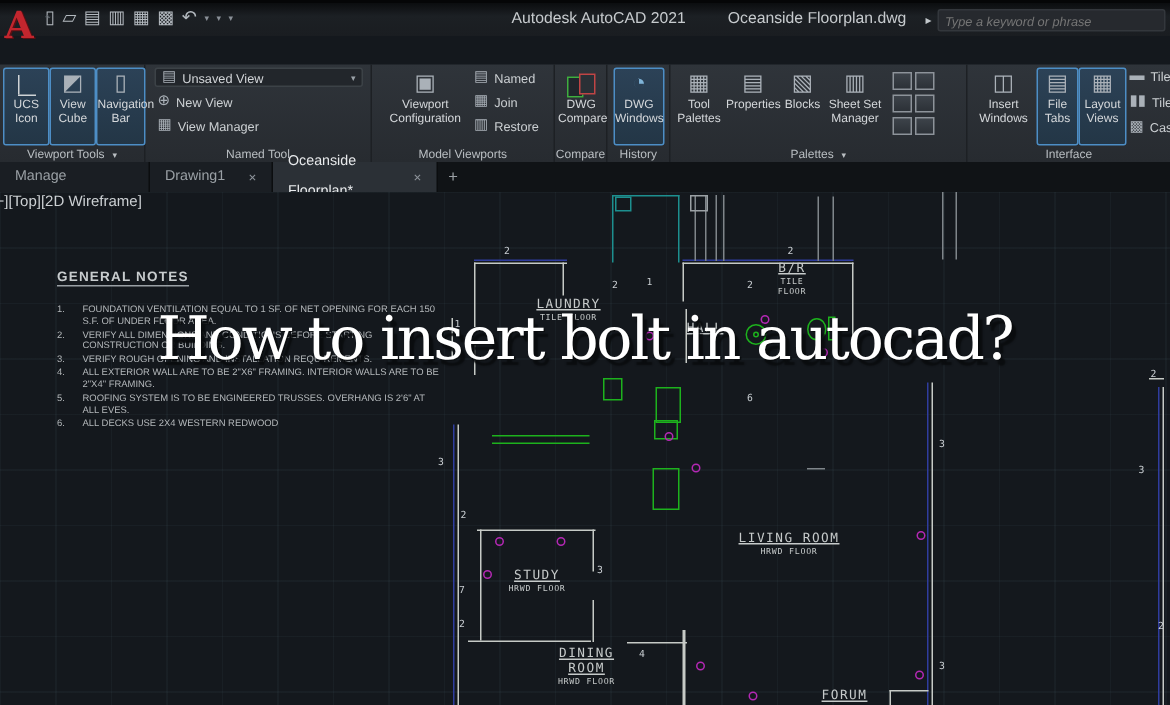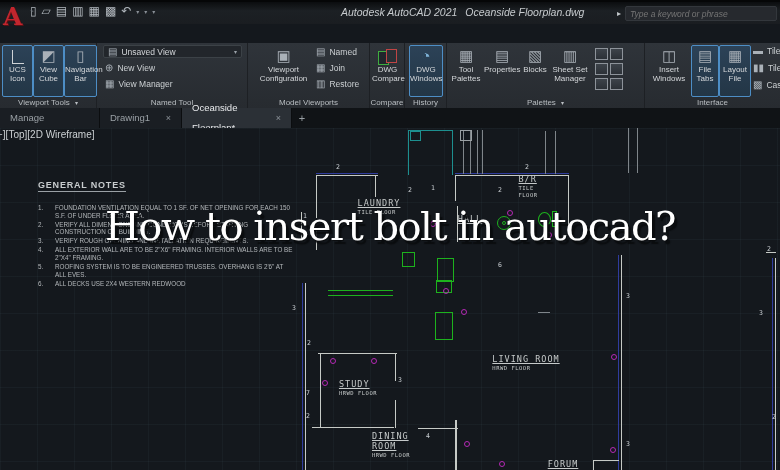--- a/index.html
+++ b/index.html
@@ -8,21 +8,21 @@
   
   .titlebar{position:absolute;left:0;top:0;width:780px;height:22px;
             background:linear-gradient(#0b0d0f,#1c2024 40%,#1a1d21);border-top:2px solid #050607;}
   .logo{position:absolute;left:3px;top:4px;z-index:30;font-family:"DejaVu Serif",serif;
         font-weight:bold;font-size:25px;line-height:25px;color:#c2262e;
         text-shadow:1px 1px 0 #5a0f13;}
   .qat{position:absolute;left:30px;top:3px;display:flex;align-items:center;gap:5px;}
   .qglyph{font-size:12px;line-height:13px;color:#b3b9bf;}
   .qglyph.dim{color:#5d646b;}
   .qdd{font-size:6px;color:#8a9097;}
-  .title-text{position:absolute;left:341px;top:4px;display:flex;gap:8px;font-size:10.5px;color:#c7cbce;font-style:italic;}
+  .title-text{position:absolute;left:341px;top:4px;display:flex;gap:28px;font-size:10.5px;color:#c7cbce;}
   .search{position:absolute;right:3px;top:4px;display:flex;align-items:center;gap:4px;}
   .search-arrow{font-size:8px;color:#c3c8cc;}
   .search input{width:142px;height:13px;background:#26292e;border:1px solid #33373c;border-radius:2px;
         color:#70767c;font-style:italic;font-size:8.5px;padding:0 4px;font-family:"Liberation Sans",sans-serif;outline:none;}
   
   .ribtabs{position:absolute;left:0;top:22px;width:780px;height:21px;background:#24282d;
            display:flex;align-items:stretch;padding-left:100px;box-sizing:border-box;}
   .rtab{padding:0 11px;font-size:10.5px;line-height:21px;color:#ccd0d3;cursor:default;}
   .rtab.active{background:#181b20;color:#fff;}
   .rtab-extra{display:flex;align-items:center;gap:3px;margin-left:10px;}
@@ -77,21 +77,21 @@
   .notes li::before{content:counter(n) ".";position:absolute;left:0;}
   .w{position:absolute;background:#c6cac6;}
   .wn{position:absolute;background:#2f3c9e;}
   .wd{position:absolute;background:#7f858a;}
   .tl{position:absolute;background:#1d8f8f;}
   .tlb{position:absolute;border:1px solid #1d8f8f;}
   .gb{position:absolute;border:1px solid #1db21d;box-sizing:border-box;}
   .gl{position:absolute;background:#1db21d;}
   .mag{position:absolute;width:4px;height:4px;border:1px solid #b428b4;border-radius:50%;}
   .dim{position:absolute;font-family:"DejaVu Sans Mono",monospace;font-size:6.5px;color:#c9ced2;}
-  .room{position:absolute;transform:translateX(-50%);text-align:left;
+  .room{position:absolute;transform:translateX(-50%);text-align:center;
         font-family:"DejaVu Sans Mono",monospace;color:#c6caca;}
   .room .nm{font-size:8.5px;letter-spacing:1px;text-decoration:underline;white-space:pre-line;line-height:10px;}
   .room .fl{font-size:5.5px;letter-spacing:.5px;margin-top:1px;white-space:pre-line;line-height:6.5px;}
   
   .hero{position:absolute;left:0;right:0;top:203px;z-index:40;text-align:center;pointer-events:none;
         font-family:"DejaVu Serif",serif;font-weight:normal;font-size:40px;letter-spacing:-1.5px;color:#fff;
         text-shadow:3px 4px 1px rgba(10,12,14,.92),1px 1px 0 rgba(10,12,14,.8);}
 </style>
 </head>
 <body>
@@ -241,21 +241,21 @@
       <div class="bigbtn" style="left:2px;width:42px">
         <span class="gly">◫</span>
         <span class="blabel">Insert Windows</span>
       </div>
       <div class="bigbtn hl" style="left:46px;width:26px">
         <span class="gly">▤</span>
         <span class="blabel">File Tabs</span>
       </div>
       <div class="bigbtn hl" style="left:74px;width:30px">
         <span class="gly">▦</span>
-        <span class="blabel">Layout File</span>
+        <span class="blabel">Layout Views</span>
       </div>
       <div class="rrow" style="left:108px;top:3px">
         <span class="gly small">▬</span>
         <span>Tile Horizontally</span>
       </div>
       <div class="rrow" style="left:108px;top:20px">
         <span class="gly small">▮▮</span>
         <span>Tile Vertically</span>
       </div>
       <div class="rrow" style="left:108px;top:37px">

